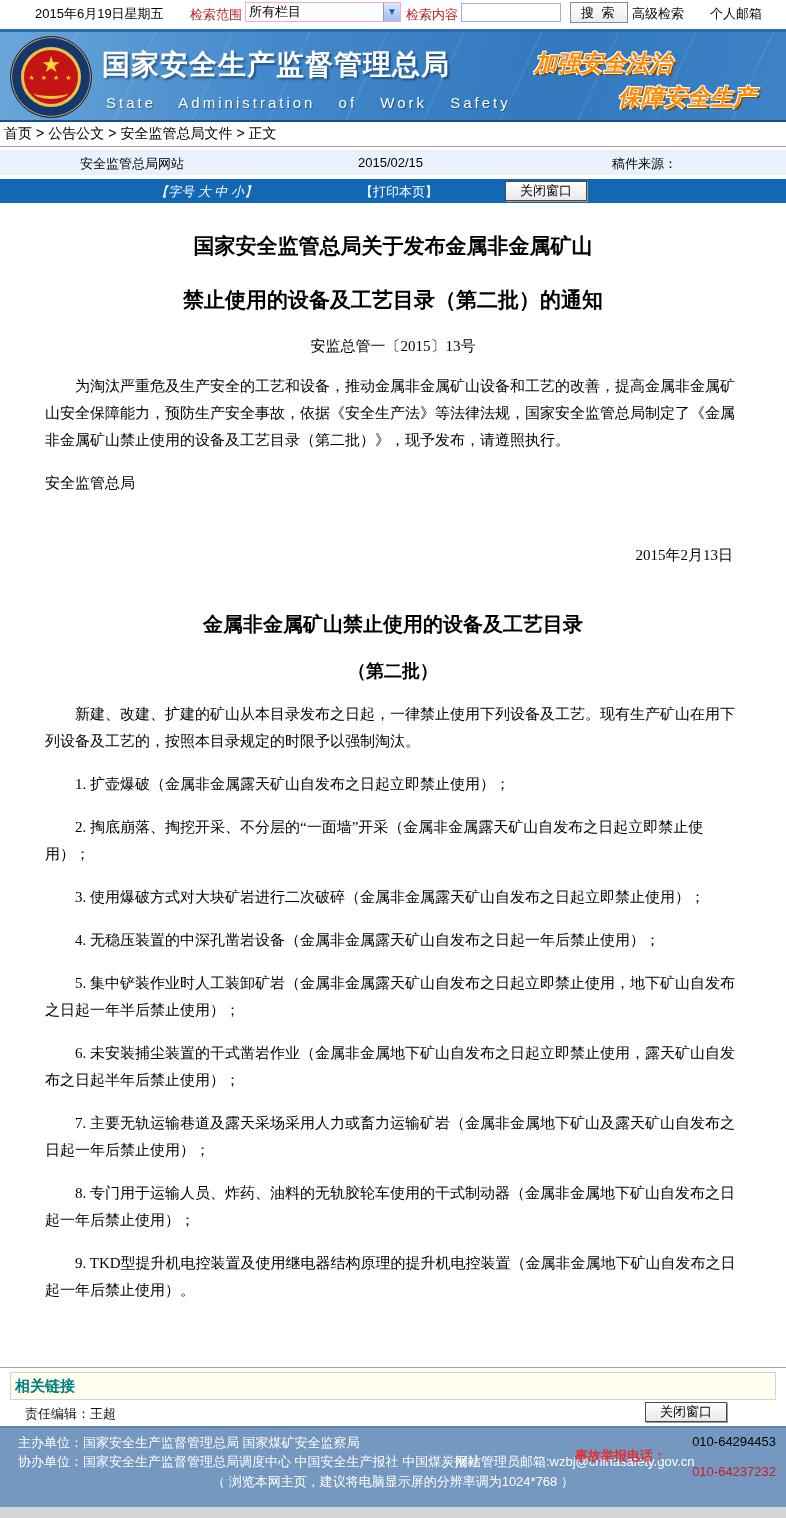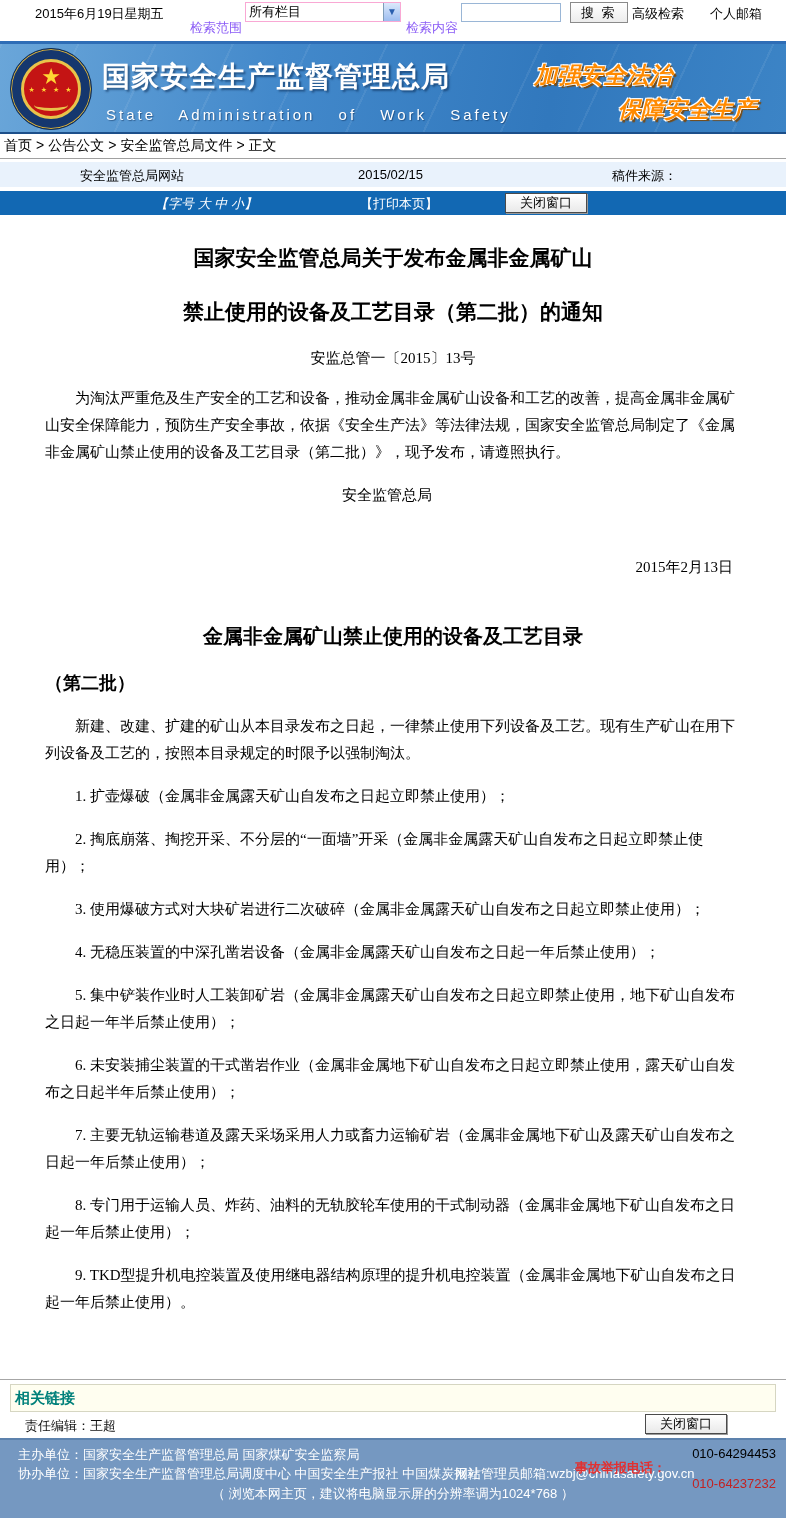--- a/index.html
+++ b/index.html
@@ -1,23 +1,23 @@
 <!DOCTYPE html>
 <html><head>
 <meta charset="utf-8">
 <style>
   * { box-sizing: border-box; margin: 0; padding: 0; }
   html,body { background:#fff; }
   body { font-family:"Liberation Sans", sans-serif; }
   .page { position:relative; width:786px; height:1518px; margin:0 auto; background:#fff; overflow:hidden; }
 
   
-  .topbar { position:relative; height:41px; background:#fff; font-size:13px; color:#000; }
+  .topbar { position:relative; height:29px; background:#fff; font-size:13px; color:#000; }
   .topbar .date { position:absolute; left:35px; top:5px; }
-  .topbar .lbl { position:absolute; top:19px; color:#8b5cf6; }
+  .topbar .lbl { position:absolute; top:6px; color:#b91c1c; }
   .lbl-scope { left:190px; }
   .lbl-content { left:406px; }
   .combo { position:absolute; left:245px; top:2px; width:156px; height:20px; border:1px solid #f9a8d4; background:#fff; display:flex; cursor:default; }
   .combo-text { flex:1; font-size:13px; line-height:18px; padding-left:3px; overflow:hidden; white-space:nowrap; }
   .combo-btn { width:17px; height:18px; background:linear-gradient(#dce9fb,#9dbdf0); border-left:1px solid #7f9db9; color:#2a5fae; font-size:10px; text-align:center; line-height:18px; }
   .search-input { position:absolute; left:461px; top:3px; width:100px; height:19px; border:1px solid #9ab6d6; background:#fff; font-size:13px; padding:0 2px; }
   .search-btn { position:absolute; left:570px; top:2px; height:21px; padding:0 10px; font-size:13px; background:linear-gradient(#ffffff,#ececec); border:1px solid #8a8a8a; cursor:pointer; letter-spacing:2px; }
   .top-link { position:absolute; top:5px; color:#000; text-decoration:none; cursor:pointer; }
   .adv-link { left:632px; }
   .mail-link { left:710px; }
@@ -66,24 +66,24 @@
   .tb-close { position:absolute; left:505px; top:2px; }
 
   
   .article { height:1164px; overflow:hidden; padding:0 45px; font-family:"Liberation Serif", serif; color:#000; }
   .article p { margin:16px 0; font-size:15px; line-height:27px; text-indent:2em; }
   .doc-title { text-align:center; font-size:21px; font-weight:bold; line-height:30px; }
   .doc-title.l1 { margin-top:28px; }
   .doc-title.l2 { margin-top:24px; }
   .doc-num { text-align:center; font-size:15px; margin-top:20px; line-height:22px; }
   .p-salutation { text-indent:2em; }
-  .p-signer { text-align:center; text-indent:0 !important; padding-right:12px; }
+  .p-signer { text-align:left; text-indent:0 !important; padding-right:12px; }
   .p-signdate { text-align:right; text-indent:0 !important; padding-right:8px; margin-top:45px !important; }
   .catalog-title { text-align:center; font-size:20px; font-weight:bold; margin-top:40px; line-height:30px; }
-  .catalog-sub { font-size:18px; font-weight:bold; margin-top:18px; line-height:28px; }
+  .catalog-sub { text-align:center; font-size:18px; font-weight:bold; margin-top:18px; line-height:28px; }
 
   
   .sep-line { height:1px; background:#a6a6a6; }
   .related-box { margin:4px 10px 0; height:28px; border:1px solid #d6d6c2; background:#fffef0; line-height:26px; padding-left:4px; }
   .related-title { color:#00807a; font-size:15px; font-weight:bold; }
 
   
   .editor-row { position:relative; height:26px; background:#fff; }
   .editor-label { position:absolute; left:25px; top:5px; font-size:13px; color:#111; }
   .editor-close { position:absolute; left:645px; top:2px; }

